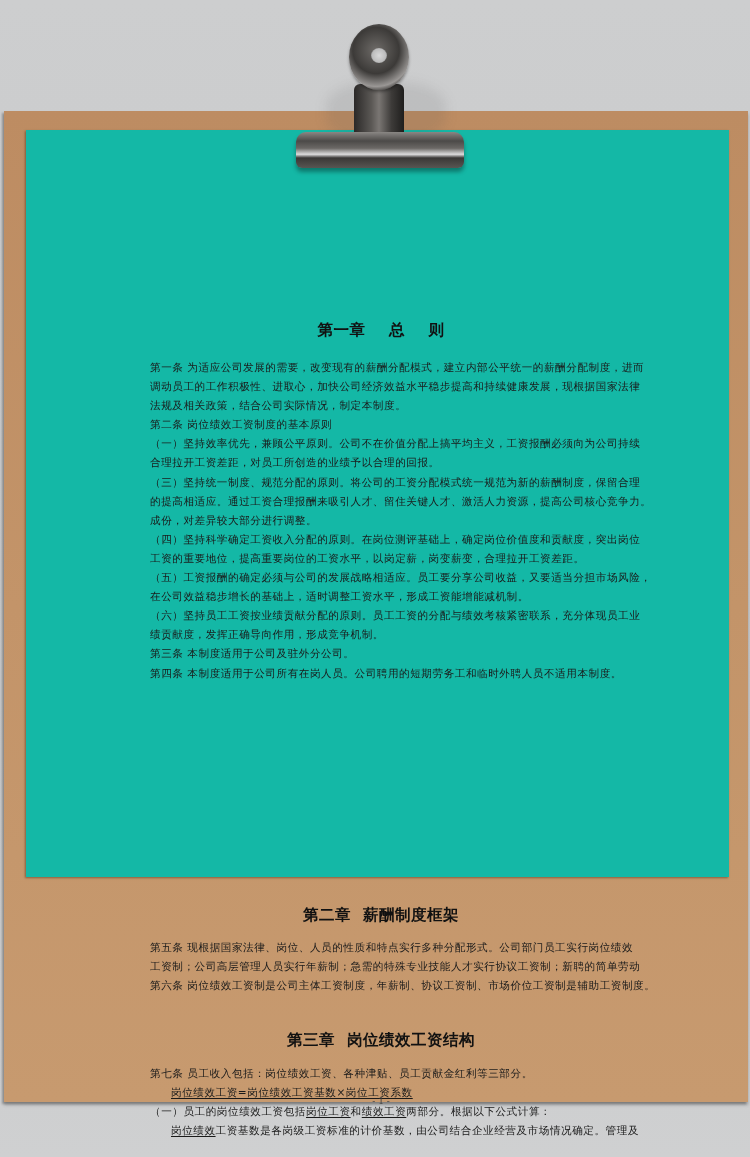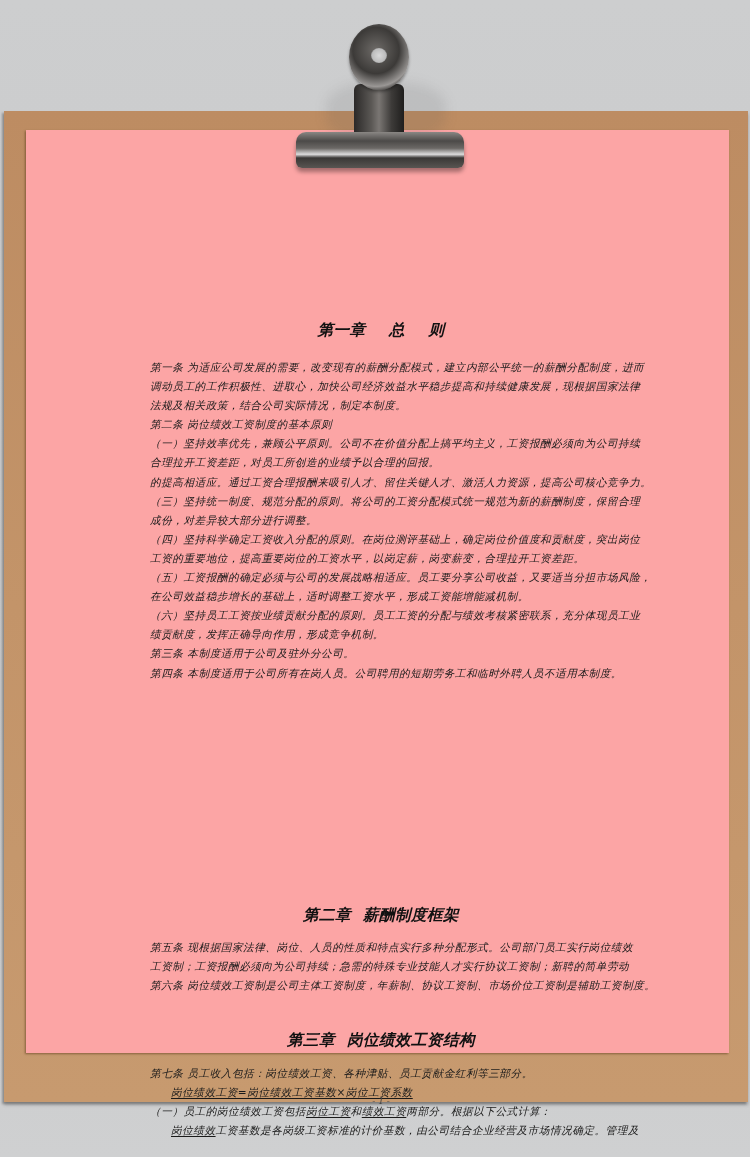--- a/index.html
+++ b/index.html
@@ -7,24 +7,23 @@
       width:750px; height:1157px; position:relative; overflow:hidden;
       background: linear-gradient(180deg, #cdcecf 0%, #c7c8c9 60%, #cfd0d1 100%);
       font-family: "DejaVu Serif", "Liberation Serif", serif;
     }
     .board {
       position:absolute; left:4px; top:111px; width:744px; height:991px;
       background: linear-gradient(180deg, #bd8c62 0%, #c39469 50%, #c79a6f 100%);
       box-shadow: -2px 2px 2px rgba(60,60,60,0.35), 0 3px 3px rgba(70,70,70,0.35);
     }
     .paper {
-      position:absolute; left:26px; top:130px; width:703px; height:923px;
-      background:#fca5a5;
+      position:absolute; left:26px; top:130px; width:703px; height:747px;
+      background:#14b8a6;
       box-shadow: -1px 1px 2px rgba(80,50,20,0.55);
-      font-style: italic;
     }
     .content {
       position:absolute; left:124px; top:188px; width:462px;
       color:#1a1a1a;
     }
     .chapter {
       text-align:center; font-family:"DejaVu Sans","Liberation Sans",sans-serif;
       font-weight:bold; font-size:15.5px; color:#111; letter-spacing:0.5px;
       height:24px; line-height:24px; white-space:pre;
     }
@@ -70,38 +69,38 @@
 
     <div style="position:absolute; top:0; width:100%;" class="chapter">第一章    总    则</div>
 
     <div style="position:absolute; top:40px; width:100%;">
       <div class="p">第一条  为适应公司发展的需要，改变现有的薪酬分配模式，建立内部公平统一的薪酬分配制度，进而</div>
       <div class="p">调动员工的工作积极性、进取心，加快公司经济效益水平稳步提高和持续健康发展，现根据国家法律</div>
       <div class="p">法规及相关政策，结合公司实际情况，制定本制度。</div>
       <div class="p">第二条  岗位绩效工资制度的基本原则</div>
       <div class="p">（一）坚持效率优先，兼顾公平原则。公司不在价值分配上搞平均主义，工资报酬必须向为公司持续</div>
       <div class="p">合理拉开工资差距，对员工所创造的业绩予以合理的回报。</div>
+      <div class="p">（三）坚持统一制度、规范分配的原则。将公司的工资分配模式统一规范为新的薪酬制度，保留合理</div>
       <div class="p">的提高相适应。通过工资合理报酬来吸引人才、留住关键人才、激活人力资源，提高公司核心竞争力。</div>
-      <div class="p">（三）坚持统一制度、规范分配的原则。将公司的工资分配模式统一规范为新的薪酬制度，保留合理</div>
       <div class="p">成份，对差异较大部分进行调整。</div>
       <div class="p">（四）坚持科学确定工资收入分配的原则。在岗位测评基础上，确定岗位价值度和贡献度，突出岗位</div>
       <div class="p">工资的重要地位，提高重要岗位的工资水平，以岗定薪，岗变薪变，合理拉开工资差距。</div>
       <div class="p">（五）工资报酬的确定必须与公司的发展战略相适应。员工要分享公司收益，又要适当分担市场风险，</div>
       <div class="p">在公司效益稳步增长的基础上，适时调整工资水平，形成工资能增能减机制。</div>
       <div class="p">（六）坚持员工工资按业绩贡献分配的原则。员工工资的分配与绩效考核紧密联系，充分体现员工业</div>
       <div class="p">绩贡献度，发挥正确导向作用，形成竞争机制。</div>
       <div class="p">第三条  本制度适用于公司及驻外分公司。</div>
       <div class="p">第四条  本制度适用于公司所有在岗人员。公司聘用的短期劳务工和临时外聘人员不适用本制度。</div>
     </div>
 
     <div style="position:absolute; top:585px; width:100%;" class="chapter">第二章  薪酬制度框架</div>
 
     <div style="position:absolute; top:620px; width:100%;">
       <div class="p">第五条  现根据国家法律、岗位、人员的性质和特点实行多种分配形式。公司部门员工实行岗位绩效</div>
-      <div class="p">工资制；工资报酬必须向为公司持续；急需的特殊专业技能人才实行协议工资制；新聘的简单劳动</div>
+      <div class="p">工资制；公司高层管理人员实行年薪制；急需的特殊专业技能人才实行协议工资制；新聘的简单劳动</div>
       <div class="p">第六条  岗位绩效工资制是公司主体工资制度，年薪制、协议工资制、市场价位工资制是辅助工资制度。</div>
     </div>
 
     <div style="position:absolute; top:710px; width:100%;" class="chapter">第三章  岗位绩效工资结构</div>
 
     <div style="position:absolute; top:746px; width:100%;">
       <div class="p">第七条  员工收入包括：岗位绩效工资、各种津贴、员工贡献金红利等三部分。</div>
       <div class="p indent">
         <u>岗位绩效工资=岗位绩效工资基数×岗位工资系数</u>
       </div>

